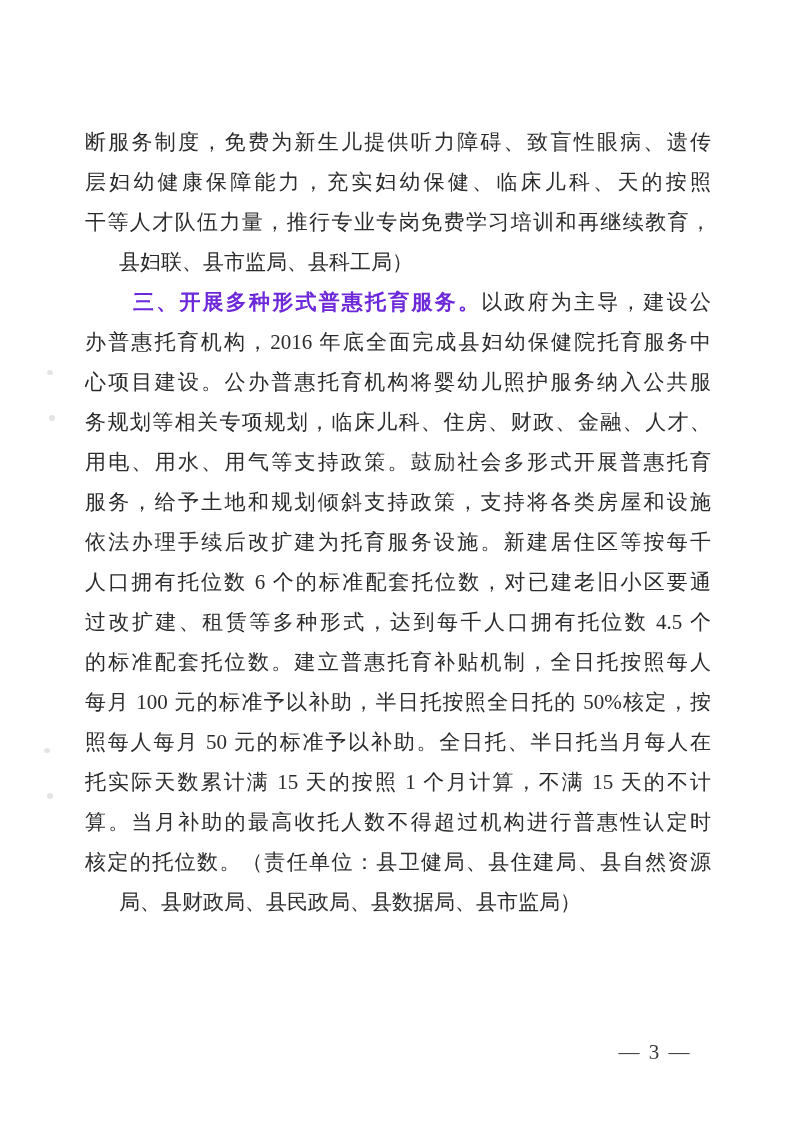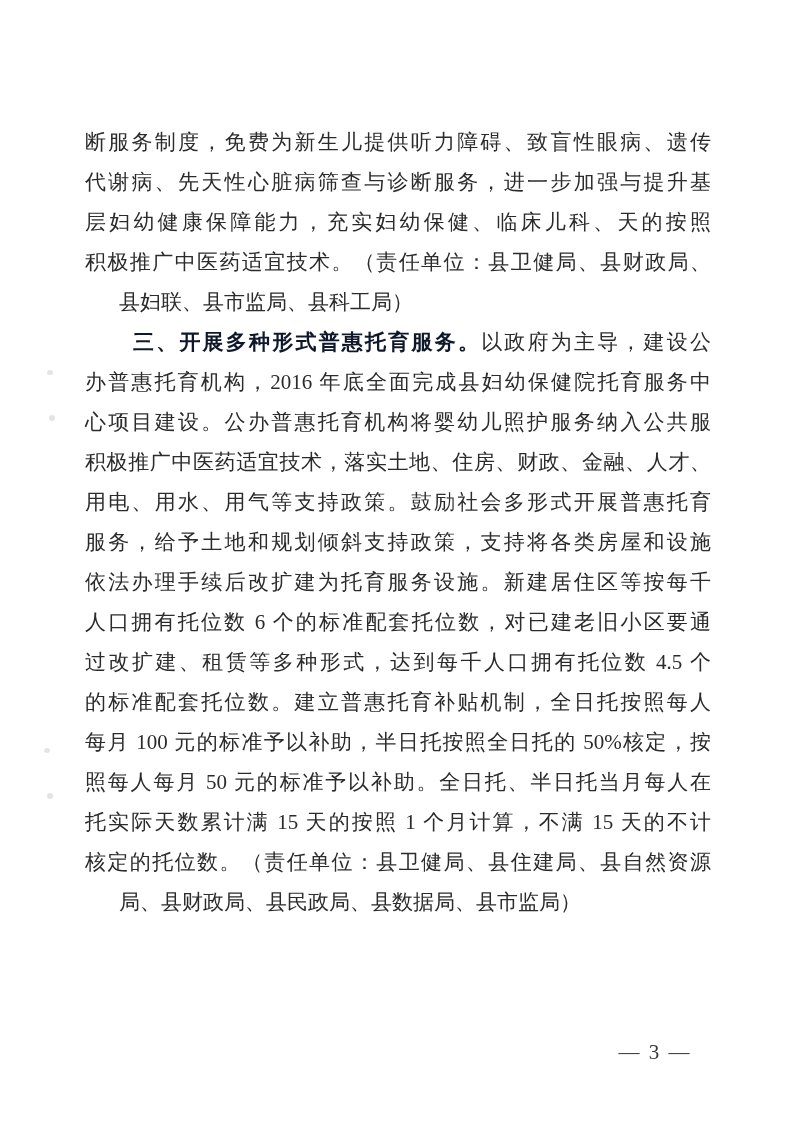--- a/index.html
+++ b/index.html
@@ -33,21 +33,21 @@
   }
   .line.last {
     text-align-last: left;
     margin-left: 34px;
   }
   .line.indent {
     text-indent: 48px;
   }
   .line .bold {
     font-weight: 700;
-    color: #0f172a;
+    color: #6d28d9;
   }
   .footer {
     position: absolute;
     top: 1040px;
     left: 616px;
     width: 78px;
     text-align: center;
     font-size: 21px;
     line-height: 24px;
     color: #3a3a3a;
@@ -69,36 +69,36 @@
 
 <div class="page">
 
   <span class="scan-dot dot-1"></span>
   <span class="scan-dot dot-2"></span>
   <span class="scan-dot dot-3"></span>
   <span class="scan-dot dot-4"></span>
 
   <div class="doc-body">
       <div class="line"><span>断服务制度，免费为新生儿提供听力障碍、致盲性眼病、遗传</span></div>
-      <div class="line"><span>代谢病、先天性心脏病筛查与诊断服务，进一步加强与提升基</span></div>
       <div class="line"><span>层妇幼健康保障能力，充实妇幼保健、临床儿科、天的按照</span></div>
-      <div class="line"><span>积极推广中医药适宜技术。（责任单位：县卫健局、县财政局、</span></div>
+      <div class="line"><span>干等人才队伍力量，推行专业专岗免费学习培训和再继续教育，</span></div>
       <div class="line last"><span>县妇联、县市监局、县科工局）</span></div>
       <div class="line indent"><span class="bold">三、开展多种形式普惠托育服务。</span><span>以政府为主导，建设公</span></div>
       <div class="line"><span>办普惠托育机构，2016 年底全面完成县妇幼保健院托育服务中</span></div>
       <div class="line"><span>心项目建设。公办普惠托育机构将婴幼儿照护服务纳入公共服</span></div>
-      <div class="line"><span>积极推广中医药适宜技术，落实土地、住房、财政、金融、人才、</span></div>
+      <div class="line"><span>务规划等相关专项规划，临床儿科、住房、财政、金融、人才、</span></div>
       <div class="line"><span>用电、用水、用气等支持政策。鼓励社会多形式开展普惠托育</span></div>
       <div class="line"><span>服务，给予土地和规划倾斜支持政策，支持将各类房屋和设施</span></div>
       <div class="line"><span>依法办理手续后改扩建为托育服务设施。新建居住区等按每千</span></div>
       <div class="line"><span>人口拥有托位数 6 个的标准配套托位数，对已建老旧小区要通</span></div>
       <div class="line"><span>过改扩建、租赁等多种形式，达到每千人口拥有托位数 4.5 个</span></div>
       <div class="line"><span>的标准配套托位数。建立普惠托育补贴机制，全日托按照每人</span></div>
       <div class="line"><span>每月 100 元的标准予以补助，半日托按照全日托的 50%核定，按</span></div>
       <div class="line"><span>照每人每月 50 元的标准予以补助。全日托、半日托当月每人在</span></div>
       <div class="line"><span>托实际天数累计满 15 天的按照 1 个月计算，不满 15 天的不计</span></div>
+      <div class="line"><span>算。当月补助的最高收托人数不得超过机构进行普惠性认定时</span></div>
       <div class="line"><span>核定的托位数。（责任单位：县卫健局、县住建局、县自然资源</span></div>
       <div class="line last"><span>局、县财政局、县民政局、县数据局、县市监局）</span></div>
     </div>
 
   <div class="footer">— 3 —</div>
 
 </div>
 
 </body></html>

